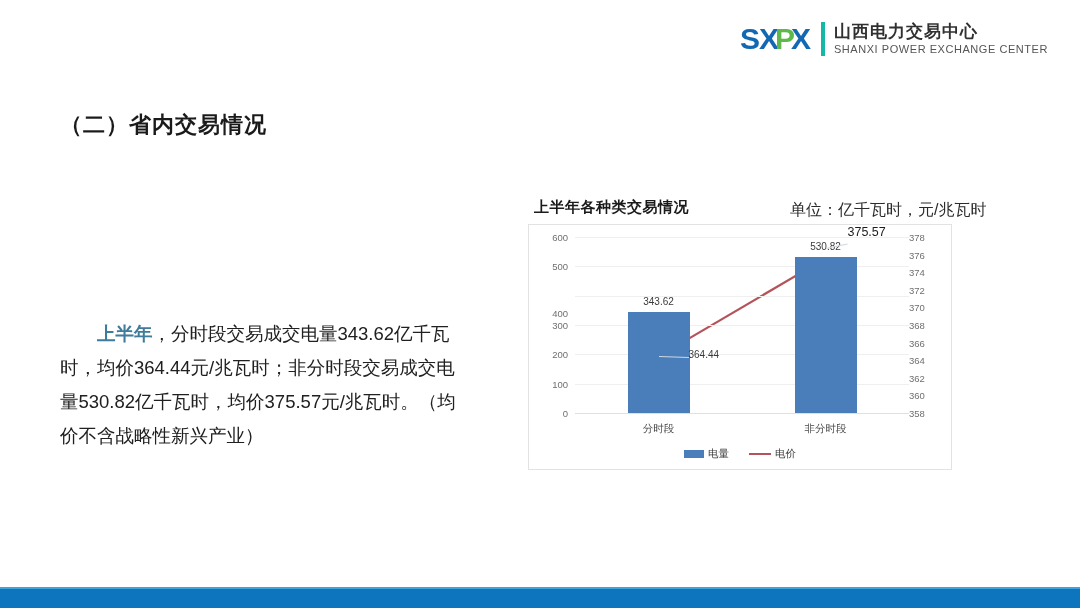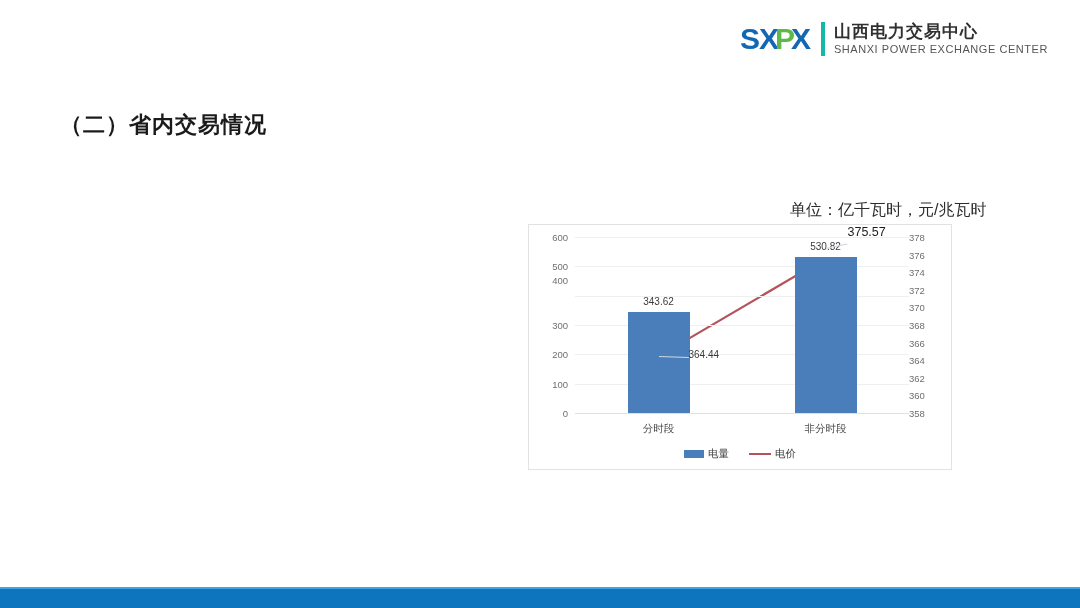--- a/index.html
+++ b/index.html
@@ -298,34 +298,38 @@
     </div>
     <div class="logo-text">
       <div class="logo-cn">山西电力交易中心</div>
       <div class="logo-en">SHANXI POWER EXCHANGE CENTER</div>
     </div>
   </div>
 
   <div class="sub-heading">（二）省内交易情况</div>
 
 
-
+  <p class="body-text">
+    <span class="hl">上半年</span><span>，分时段交易成交电量343.62亿千瓦时，均价364.44元/兆瓦时；非分时段交易成交电量530.82亿千瓦时，均价375.57元/兆瓦时。（均价不含战略性新兴产业）</span>
+  </p>
+
+  <div class="chart-title">上半年各种类交易情况</div>
   <div class="chart-unit">单位：亿千瓦时，元/兆瓦时</div>
 
   <div class="chart-frame">
     <div class="plot" id="plot">
       <svg id="line-layer" width="100%" height="100%" style="position:absolute;left:0;top:0;overflow:visible;pointer-events:none;">
           <polyline points="83.5,119.32800000000002 250.5,21.38400000000007" fill="none" stroke="#b4545a" stroke-width="2.2"></polyline>
         </svg>
     <div class="gridline" style="top: 0px;"></div>
         <div class="ytick-left" style="top: 0px;">600</div>
         <div class="gridline" style="top: 29.3333px;"></div>
         <div class="ytick-left" style="top: 29.3333px;">500</div>
         <div class="gridline" style="top: 58.6667px;"></div>
-        <div class="ytick-left" style="top: 43px; text-align: right;">400</div>
+        <div class="ytick-left" style="top: 76px; text-align: right;">400</div>
         <div class="gridline" style="top: 88px;"></div>
         <div class="ytick-left" style="top: 88px;">300</div>
         <div class="gridline" style="top: 117.333px;"></div>
         <div class="ytick-left" style="top: 117.333px;">200</div>
         <div class="gridline" style="top: 146.667px;"></div>
         <div class="ytick-left" style="top: 146.667px;">100</div>
         <div class="gridline base" style="top: 176px;"></div>
         <div class="ytick-left" style="top: 176px;">0</div>
         <div class="ytick-right" style="top: 0px;">378</div>
         <div class="ytick-right" style="top: 17.6px;">376</div>

